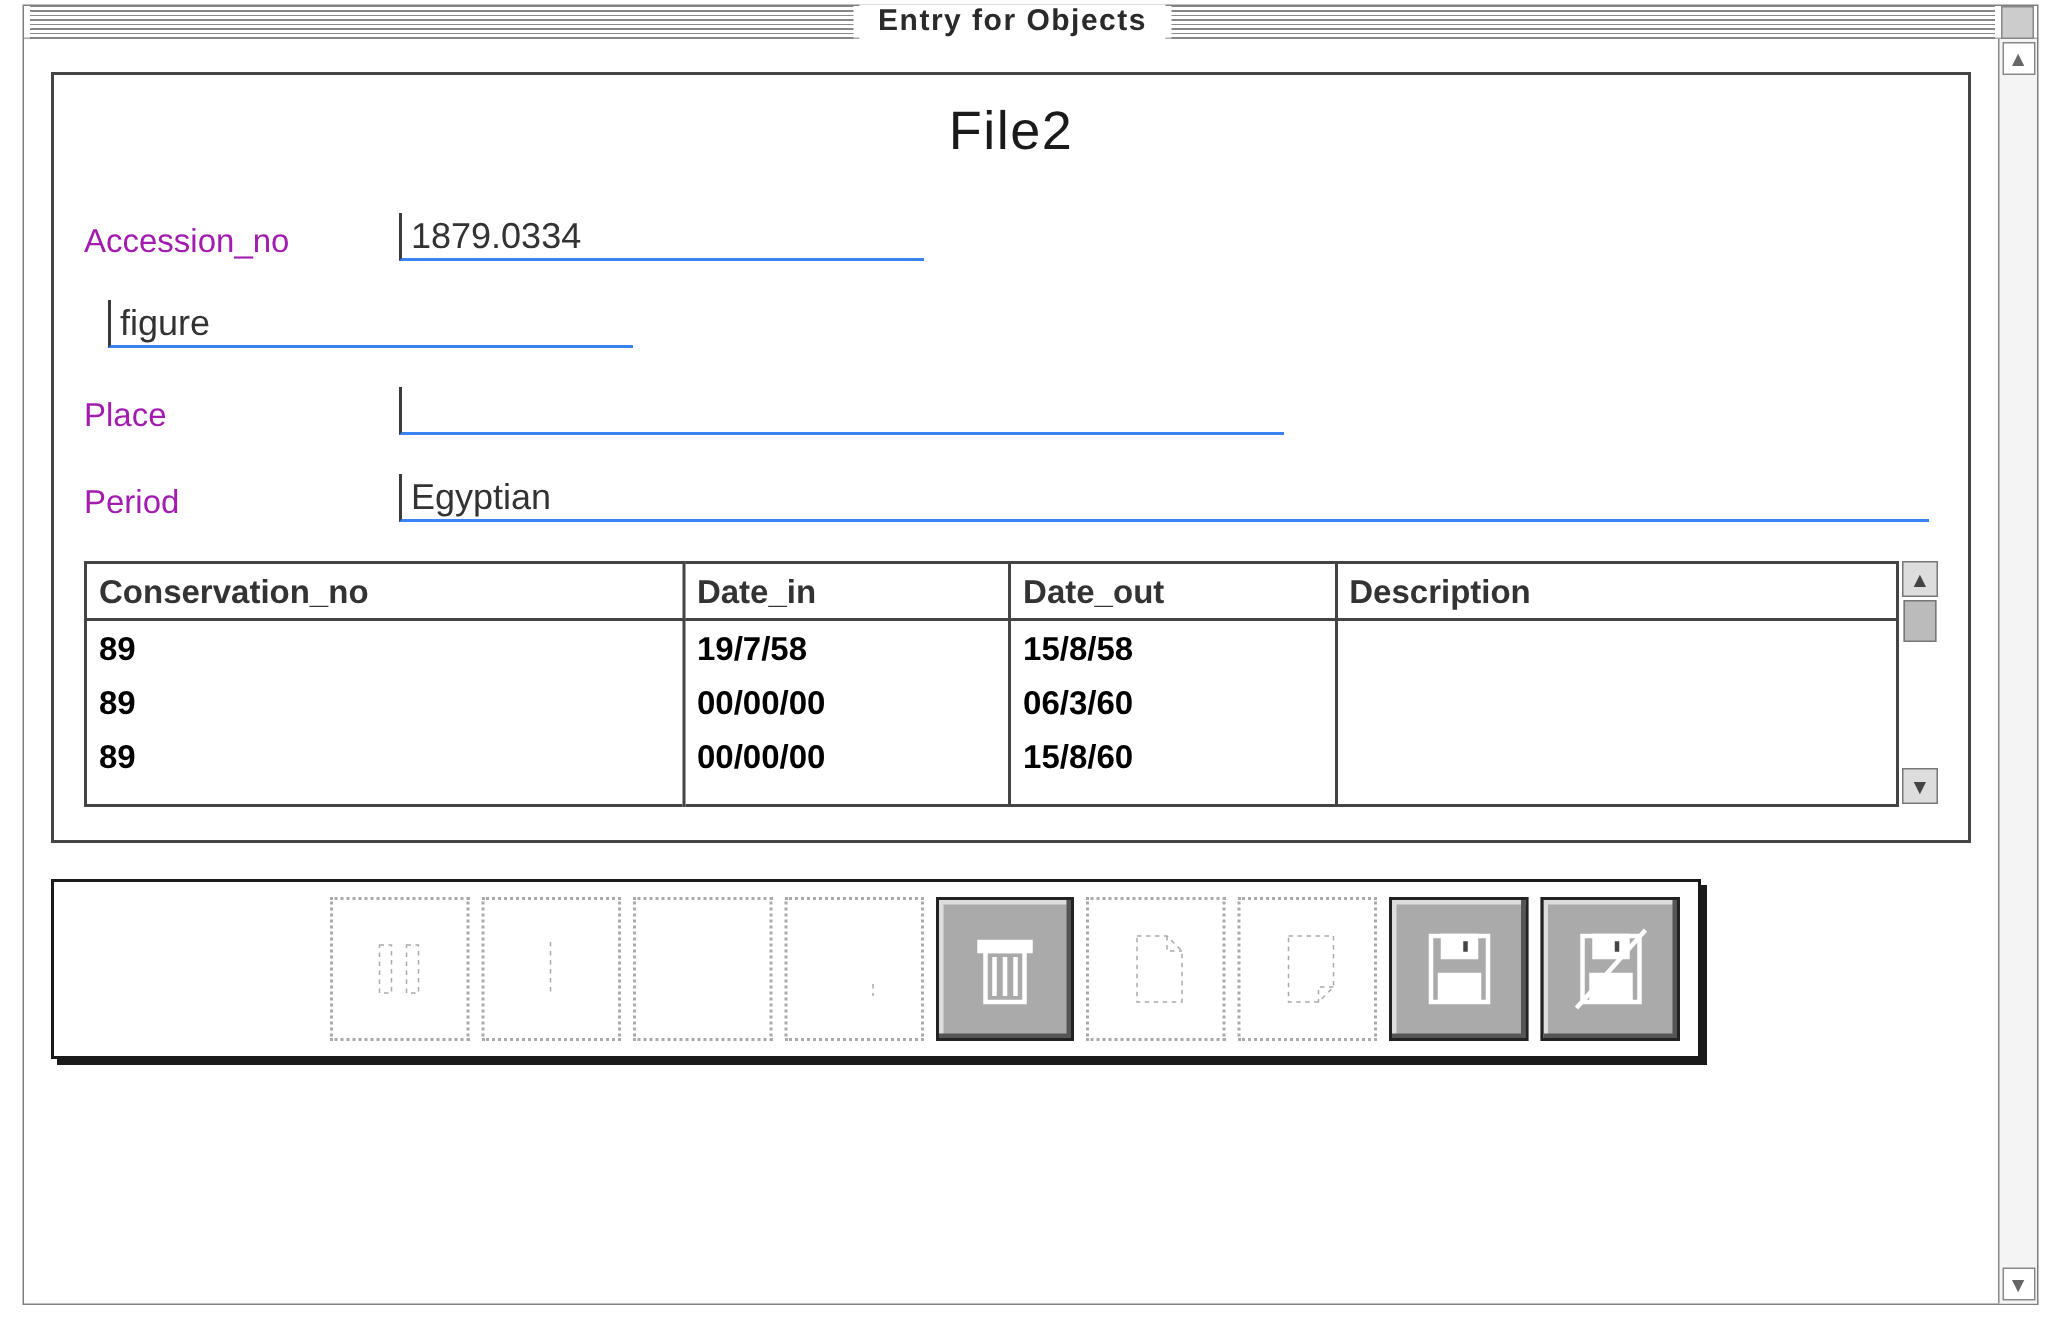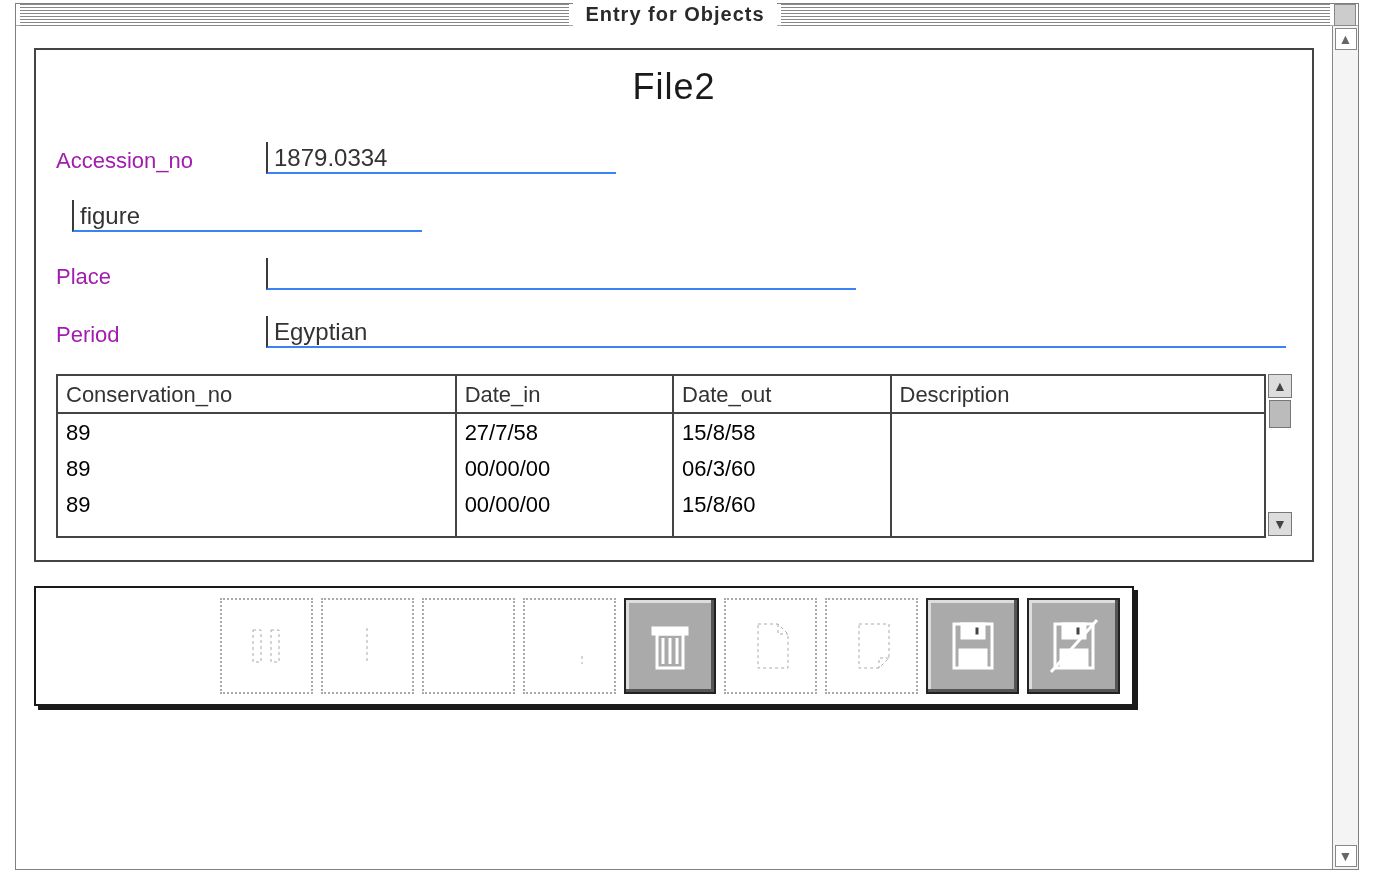--- a/index.html
+++ b/index.html
@@ -126,21 +126,21 @@
       margin-top: 8px;
     }
     .data-table {
       flex: 1;
       border-collapse: collapse;
       border: 2px solid #444;
     }
     .data-table th, .data-table td {
       border: 2px solid #444;
       padding: 6px 8px 4px 8px;
-      font-weight: normal;
+      font-weight: bold;
       font-size: 22px;
       text-align: left;
       vertical-align: top;
     }
     .data-table th {
       color: #333;
     }
     .data-table .col-cons { width: 33%; }
     .data-table .col-din { width: 18%; }
     .data-table .col-dout { width: 18%; margin-left: 44px; }
@@ -261,21 +261,21 @@
               <tr>
                 <th class="col-cons">Conservation_no</th>
                 <th class="col-din">Date_in</th>
                 <th class="col-dout">Date_out</th>
                 <th class="col-cv">Description</th>
               </tr>
             </thead>
             <tbody>
               <tr>
                 <td>89</td>
-                <td>27/7/58</td>
+                <td>19/7/58</td>
                 <td>15/8/58</td>
                 <td></td>
               </tr>
               <tr>
                 <td>89</td>
                 <td>00/00/00</td>
                 <td>06/3/60</td>
                 <td></td>
               </tr>
               <tr>

